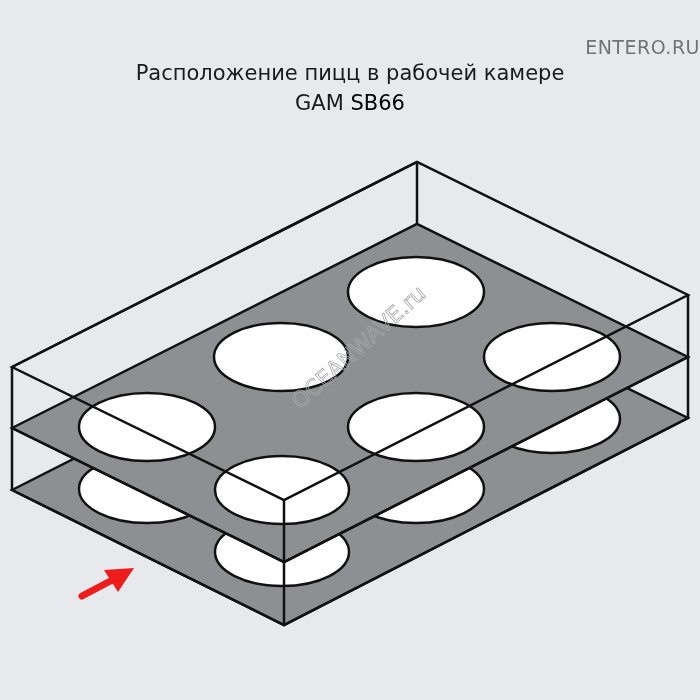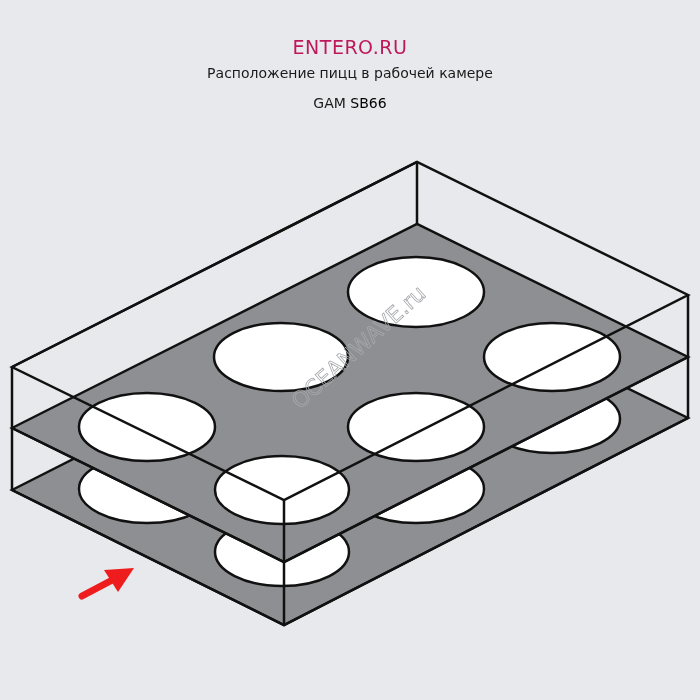--- a/index.html
+++ b/index.html
@@ -1,18 +1,18 @@
 <!DOCTYPE html>
 <html><head>
 <meta charset="utf-8">
 <style>
   html,body{margin:0;padding:0;}
   body{width:700px;height:700px;background:#e8e9ec;position:relative;overflow:hidden;font-family:"DejaVu Sans",sans-serif;}
-  .watermark-top{position:absolute;top:36px;left:0;width:700px;text-align:center;font-size:19px;color:#be185d;letter-spacing:0.5px;}
-  .title{position:absolute;top:58px;left:0;width:700px;text-align:center;font-size:14px;color:#1a1a1a;line-height:30px;}
+  .watermark-top{position:absolute;top:36px;left:0;width:700px;text-align:right;font-size:19px;color:#737373;letter-spacing:0.5px;}
+  .title{position:absolute;top:58px;left:0;width:700px;text-align:center;font-size:21px;color:#1a1a1a;line-height:30px;}
   .title .model{color:#000000;}
   svg{position:absolute;left:0;top:0;}
 </style>
 </head>
 <body>
 
 <div class="watermark-top">ENTERO.RU</div>
 <div class="title">
   <div>Расположение пицц в рабочей камере</div>
   <div><span>GAM</span> <span class="model">SB66</span></div>

